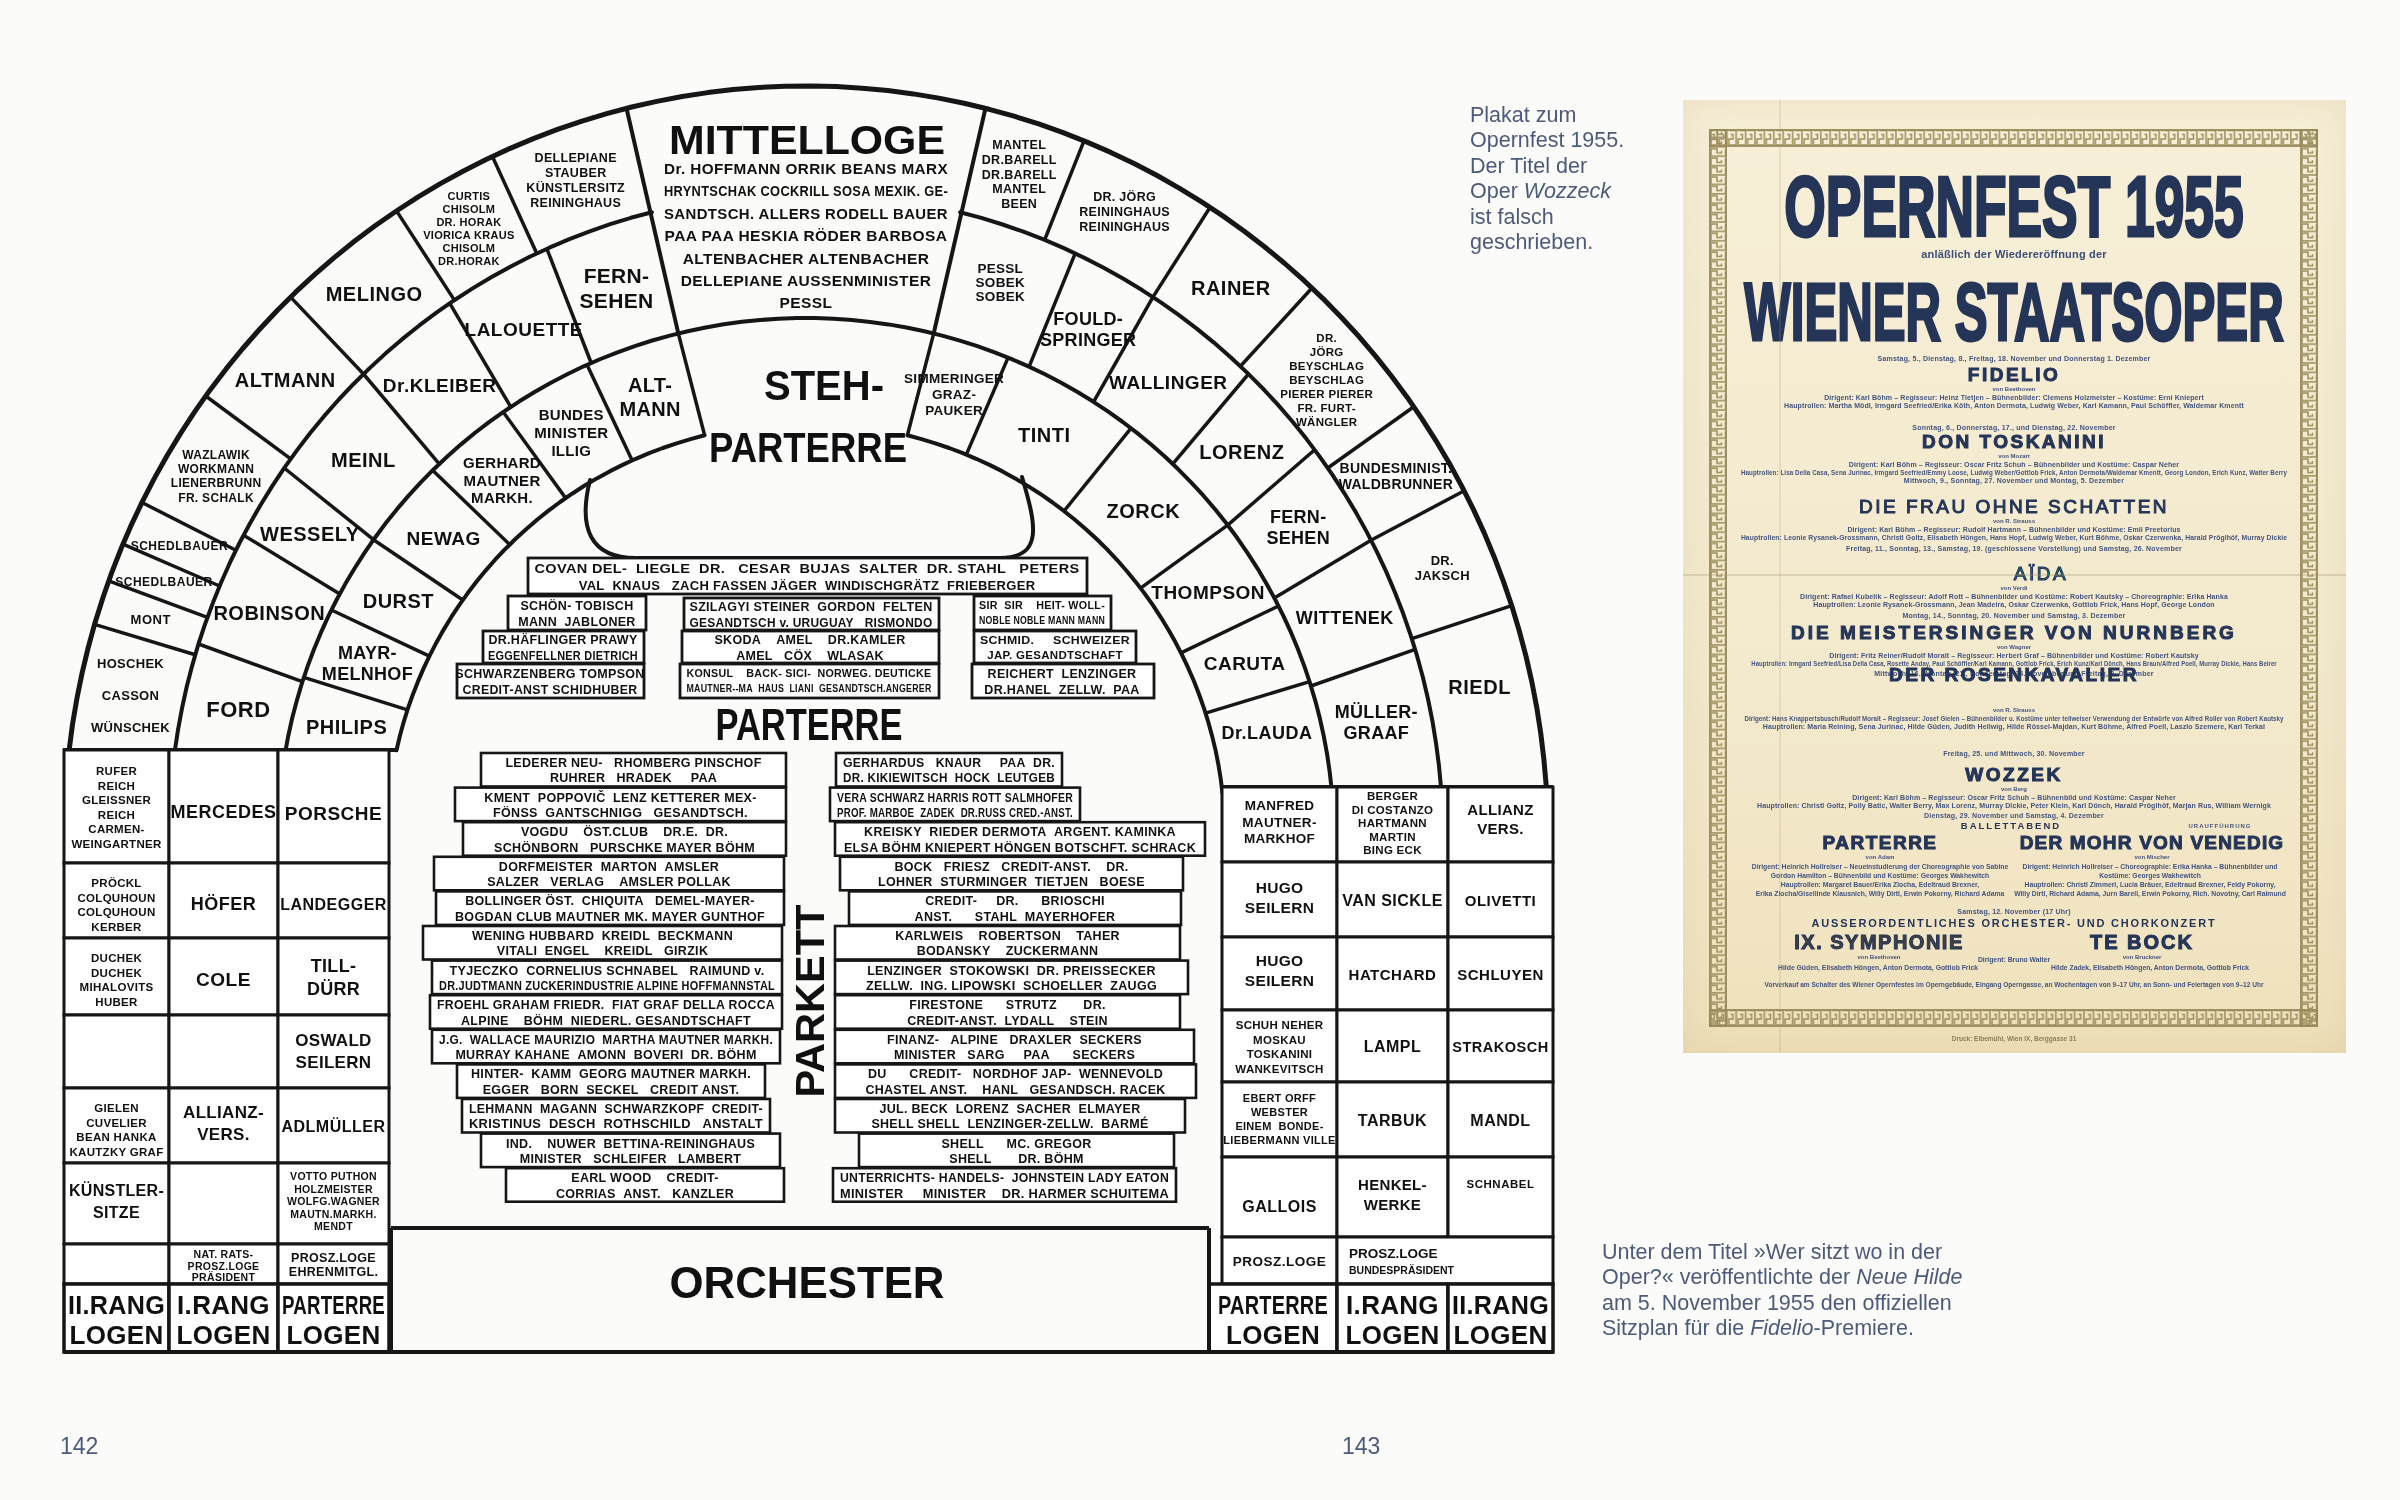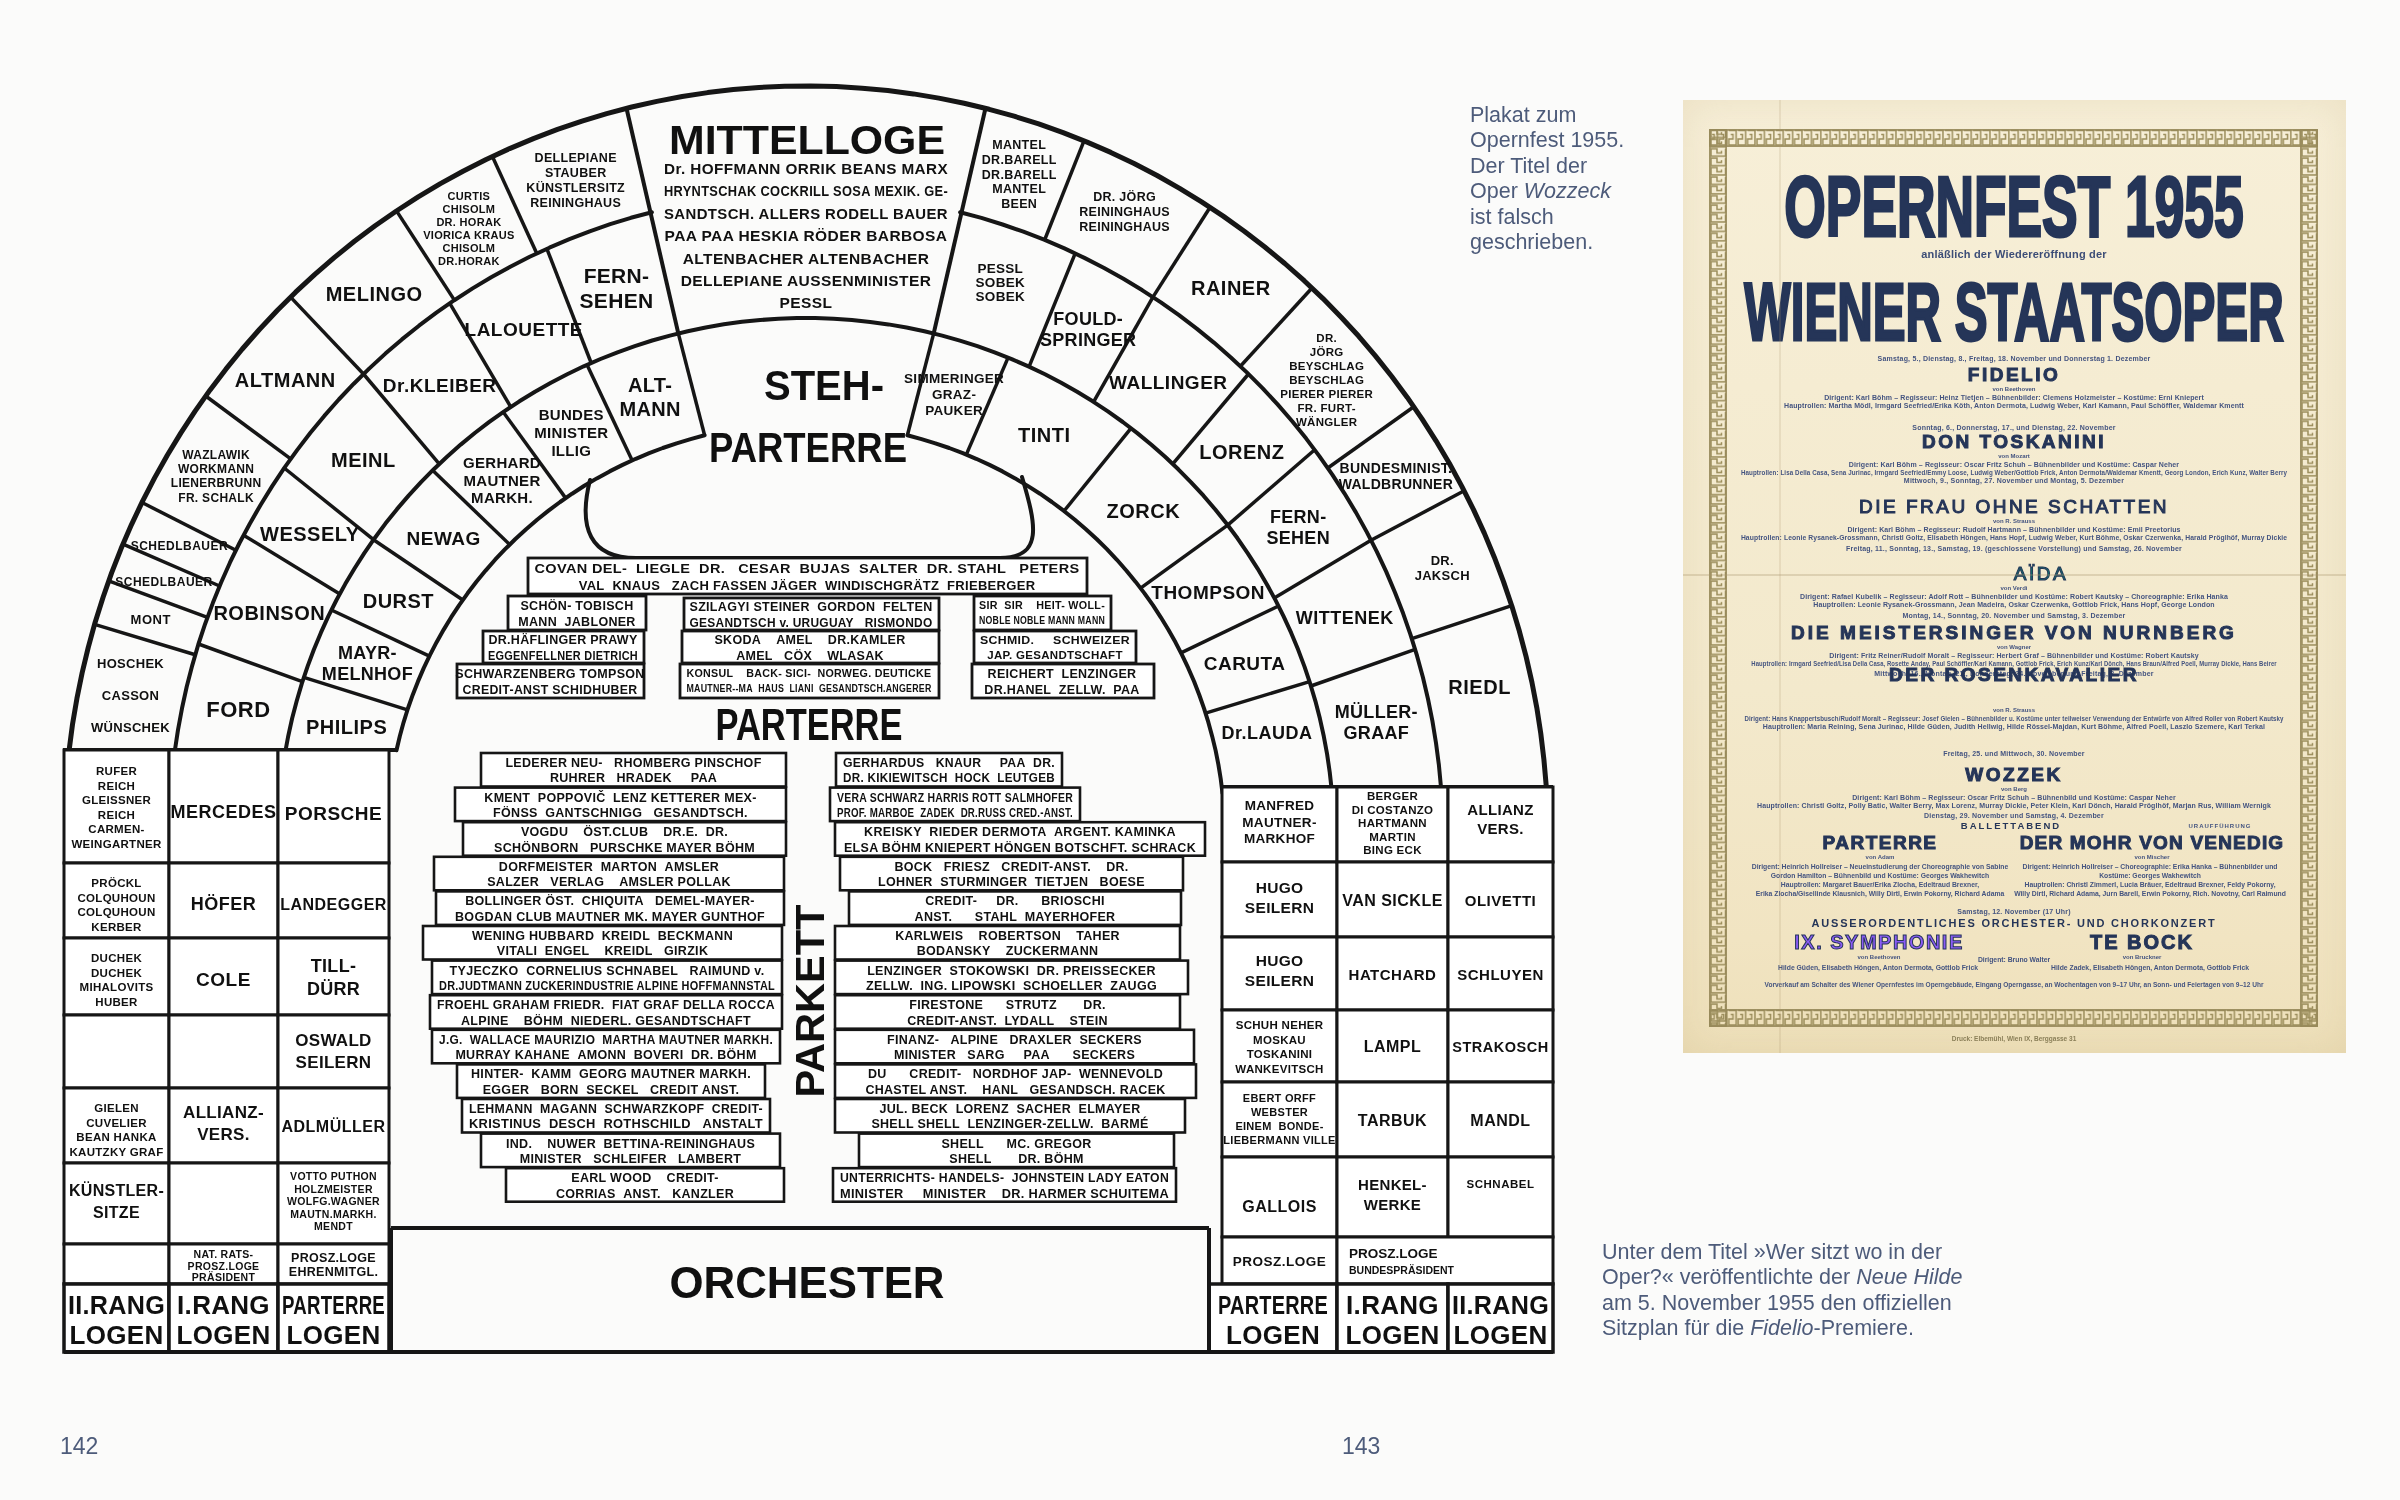--- a/index.html
+++ b/index.html
@@ -532,21 +532,21 @@
 <div style="position:absolute;left:2150px;top:863px;transform:translateX(-50%);transform-origin:center top;font-size:6.8px;font-weight:700;color:#445480;letter-spacing:0px;white-space:nowrap;">Dirigent: Heinrich Hollreiser – Choreographie: Erika Hanka – Bühnenbilder und</div>
 <div style="position:absolute;left:1880px;top:872px;transform:translateX(-50%);transform-origin:center top;font-size:6.8px;font-weight:700;color:#445480;letter-spacing:0px;white-space:nowrap;">Gordon Hamilton – Bühnenbild und Kostüme: Georges Wakhewitch</div>
 <div style="position:absolute;left:2150px;top:872px;transform:translateX(-50%);transform-origin:center top;font-size:6.8px;font-weight:700;color:#445480;letter-spacing:0px;white-space:nowrap;">Kostüme: Georges Wakhewitch</div>
 <div style="position:absolute;left:1880px;top:881px;transform:translateX(-50%);transform-origin:center top;font-size:6.8px;font-weight:700;color:#445480;letter-spacing:0px;white-space:nowrap;">Hauptrollen: Margaret Bauer/Erika Zlocha, Edeltraud Brexner,</div>
 <div style="position:absolute;left:2150px;top:881px;transform:translateX(-50%);transform-origin:center top;font-size:6.8px;font-weight:700;color:#445480;letter-spacing:0px;white-space:nowrap;">Hauptrollen: Christl Zimmerl, Lucia Bräuer, Edeltraud Brexner, Feldy Pokorny,</div>
 <div style="position:absolute;left:1880px;top:890px;transform:translateX(-50%);transform-origin:center top;font-size:6.8px;font-weight:700;color:#445480;letter-spacing:0px;white-space:nowrap;">Erika Zlocha/Gisellinde Klausnich, Willy Dirtl, Erwin Pokorny, Richard Adama</div>
 <div style="position:absolute;left:2150px;top:890px;transform:translateX(-50%);transform-origin:center top;font-size:6.8px;font-weight:700;color:#445480;letter-spacing:0px;white-space:nowrap;">Willy Dirtl, Richard Adama, Jurn Barell, Erwin Pokorny, Rich. Novotny, Carl Raimund</div>
 
 <div style="position:absolute;left:2014px;top:908px;transform:translateX(-50%);transform-origin:center top;font-size:7px;font-weight:700;color:#445480;letter-spacing:0.2px;white-space:nowrap;">Samstag, 12. November (17 Uhr)</div>
 <div style="position:absolute;left:2014px;top:917px;transform:translateX(-50%);transform-origin:center top;font-size:11px;font-weight:700;color:#253558;letter-spacing:1.8px;white-space:nowrap;">AUSSERORDENTLICHES ORCHESTER- UND CHORKONZERT</div>
-<div style="position:absolute;left:1879px;top:931px;transform:translateX(-50%);transform-origin:center top;font-size:20px;font-weight:700;color:#8b5cf6;letter-spacing:1.5px;white-space:nowrap;-webkit-text-stroke:1px #253558;">IX. SYMPHONIE</div>
+<div style="position:absolute;left:1879px;top:931px;transform:translateX(-50%);transform-origin:center top;font-size:20px;font-weight:700;color:#404040;letter-spacing:1.5px;white-space:nowrap;-webkit-text-stroke:1px #253558;">IX. SYMPHONIE</div>
 <div style="position:absolute;left:1879px;top:954px;transform:translateX(-50%);transform-origin:center top;font-size:6px;font-weight:700;color:#445480;letter-spacing:0px;white-space:nowrap;">von Beethoven</div>
 <div style="position:absolute;left:2142px;top:931px;transform:translateX(-50%);transform-origin:center top;font-size:20px;font-weight:700;color:#253558;letter-spacing:2px;white-space:nowrap;-webkit-text-stroke:1px #253558;">TE BOCK</div>
 <div style="position:absolute;left:2142px;top:954px;transform:translateX(-50%);transform-origin:center top;font-size:6px;font-weight:700;color:#445480;letter-spacing:0px;white-space:nowrap;">von Bruckner</div>
 <div style="position:absolute;left:2014px;top:956px;transform:translateX(-50%);transform-origin:center top;font-size:6.8px;font-weight:700;color:#445480;letter-spacing:0px;white-space:nowrap;">Dirigent: Bruno Walter</div>
 <div style="position:absolute;left:1878px;top:964px;transform:translateX(-50%);transform-origin:center top;font-size:6.8px;font-weight:700;color:#445480;letter-spacing:0px;white-space:nowrap;">Hilde Güden, Elisabeth Höngen, Anton Dermota, Gottlob Frick</div>
 <div style="position:absolute;left:2150px;top:964px;transform:translateX(-50%);transform-origin:center top;font-size:6.8px;font-weight:700;color:#445480;letter-spacing:0px;white-space:nowrap;">Hilde Zadek, Elisabeth Höngen, Anton Dermota, Gottlob Frick</div>
 
 <div style="position:absolute;left:2014px;top:980px;transform:translateX(-50%) scaleX(0.875);transform-origin:center top;font-size:7.5px;font-weight:700;color:#445480;letter-spacing:0px;white-space:nowrap;">Vorverkauf am Schalter des Wiener Opernfestes im Operngebäude, Eingang Operngasse, an Wochentagen von 9–17 Uhr, an Sonn- und Feiertagen von 9–12 Uhr</div>
 
 <div style="position:absolute;left:2014px;top:1035px;transform:translateX(-50%);transform-origin:center top;font-size:6.5px;font-weight:700;color:#8a7f58;letter-spacing:0px;white-space:nowrap;">Druck: Elbemühl, Wien IX, Berggasse 31</div>

